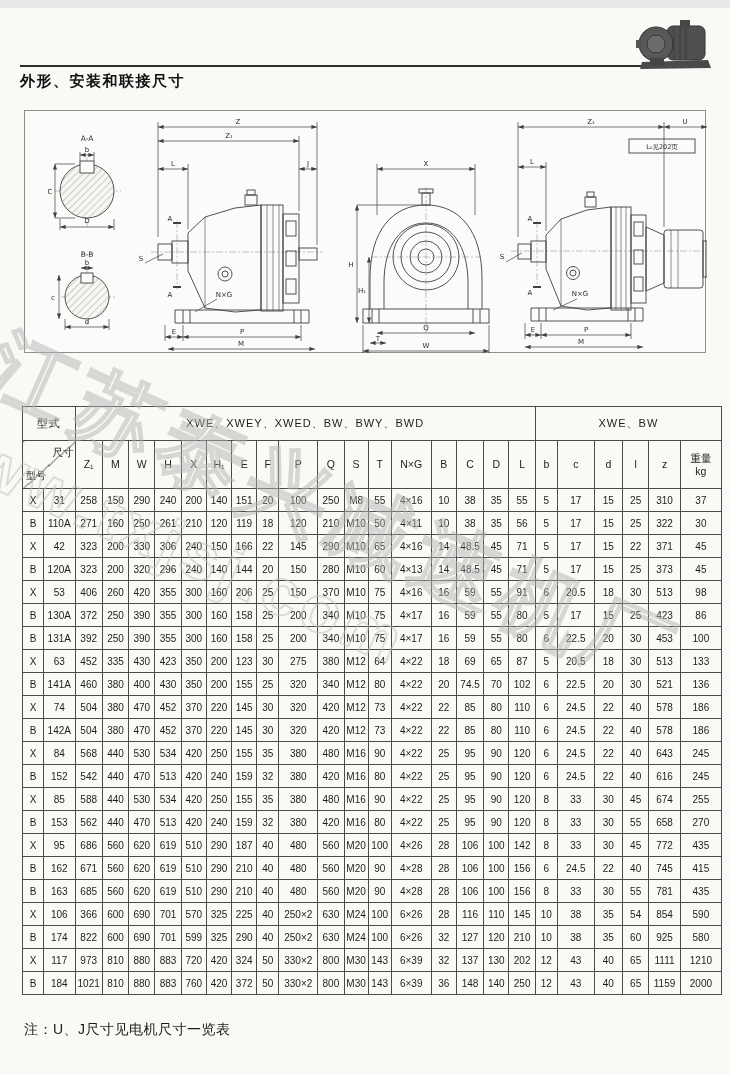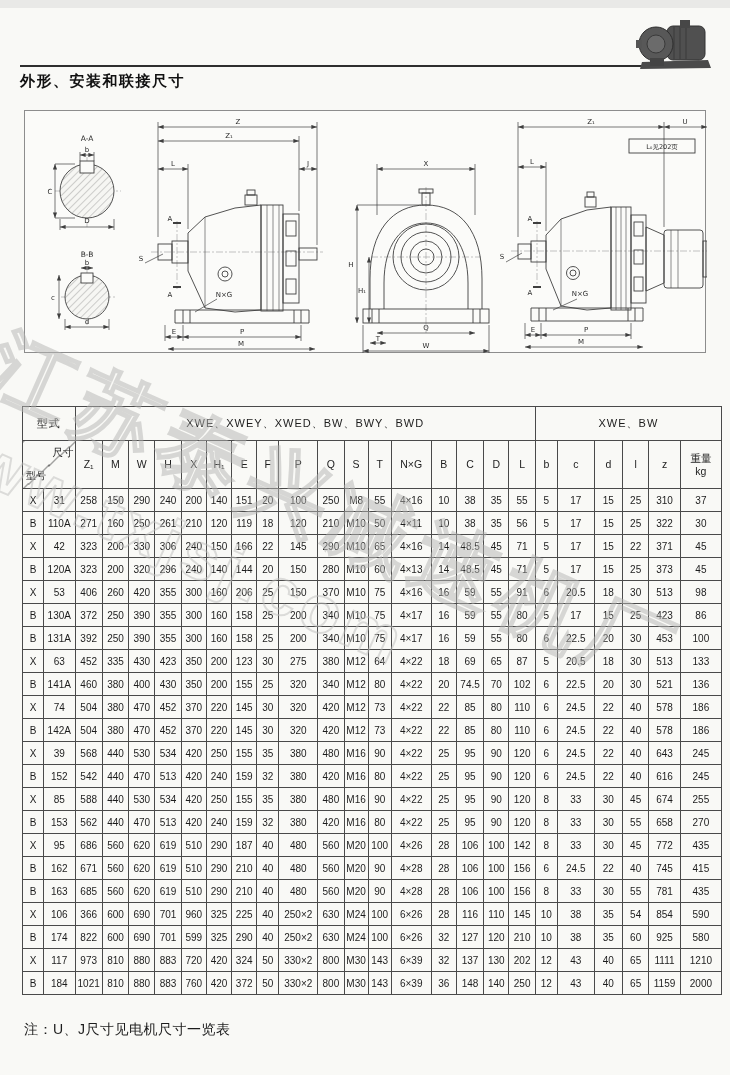--- a/index.html
+++ b/index.html
@@ -614,21 +614,21 @@
           <td>110</td>
           <td>6</td>
           <td>24.5</td>
           <td>22</td>
           <td>40</td>
           <td>578</td>
           <td>186</td>
         </tr>
         <tr>
           <td>X</td>
-          <td>39</td>
+          <td>84</td>
           <td>568</td>
           <td>440</td>
           <td>530</td>
           <td>534</td>
           <td>420</td>
           <td>250</td>
           <td>155</td>
           <td>35</td>
           <td>380</td>
           <td>480</td>
@@ -808,21 +808,21 @@
           <td>781</td>
           <td>435</td>
         </tr>
         <tr>
           <td>X</td>
           <td>106</td>
           <td>366</td>
           <td>600</td>
           <td>690</td>
           <td>701</td>
-          <td>960</td>
+          <td>570</td>
           <td>325</td>
           <td>225</td>
           <td>40</td>
           <td>250×2</td>
           <td>630</td>
           <td>M24</td>
           <td>100</td>
           <td>6×26</td>
           <td>28</td>
           <td>116</td>

